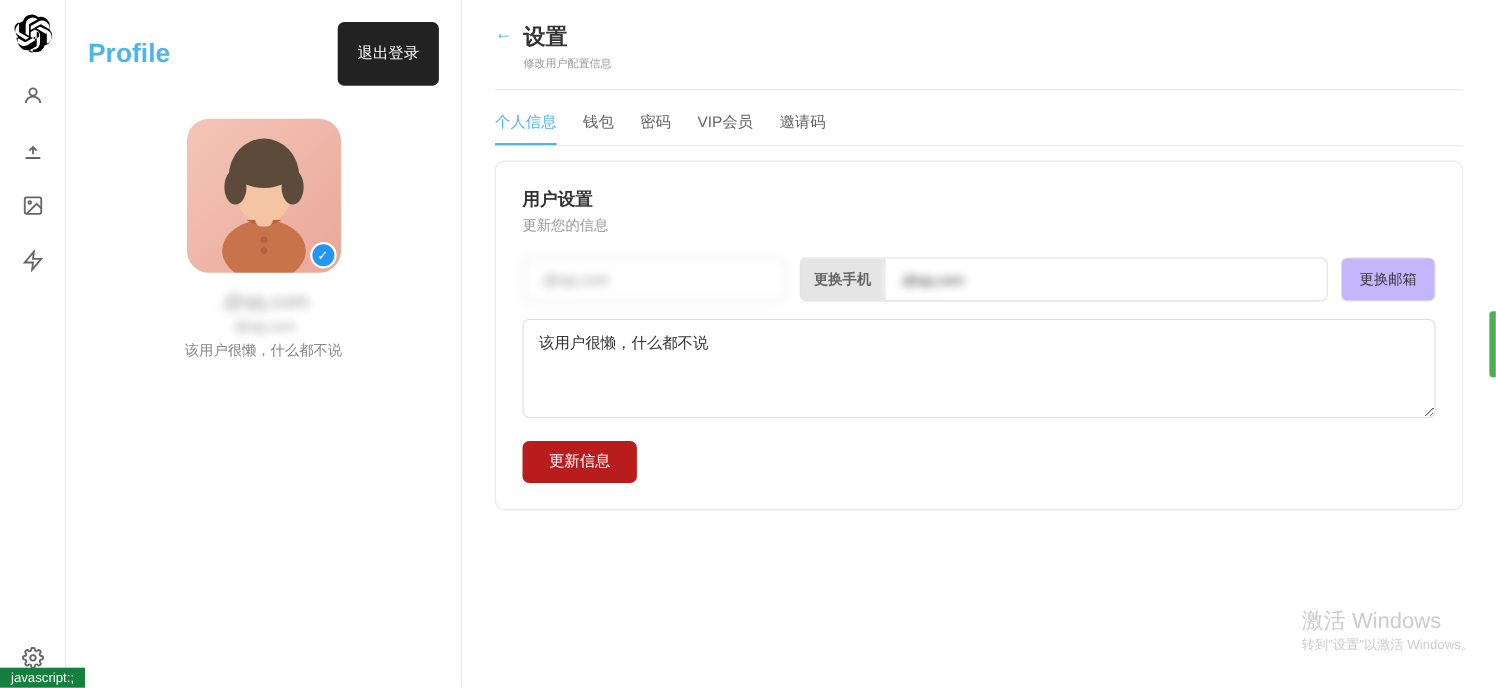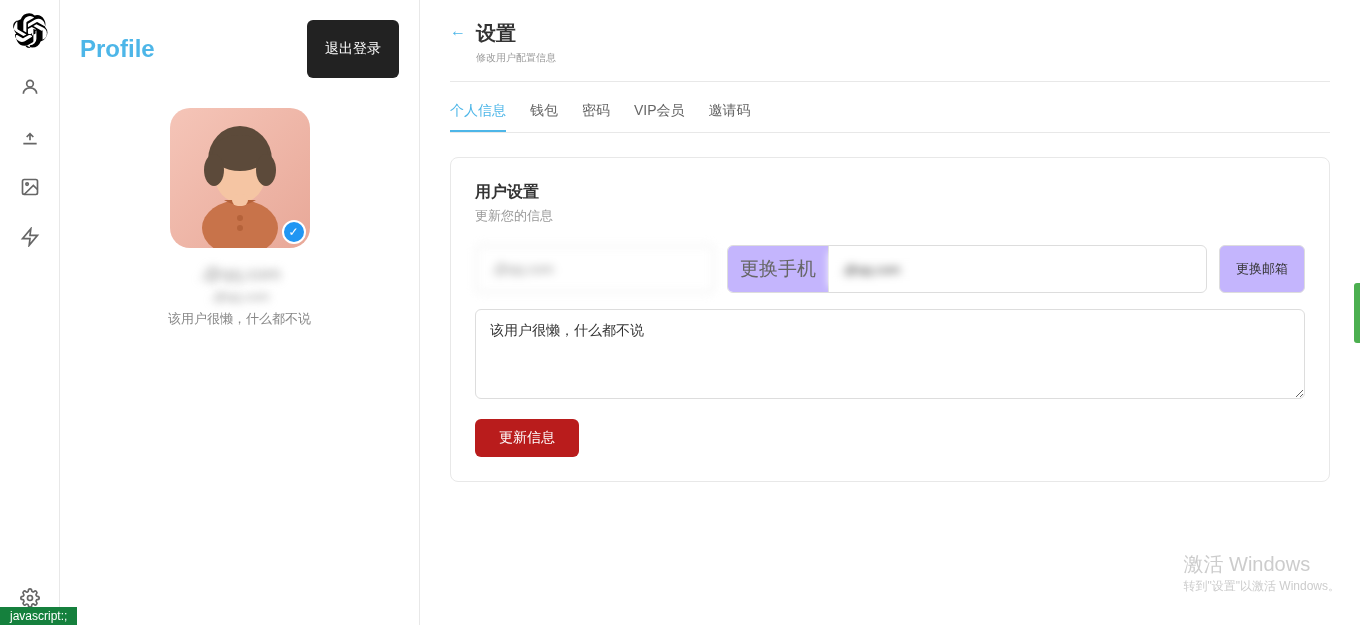--- a/index.html
+++ b/index.html
@@ -147,21 +147,21 @@
     }
     .page-subtitle {
       font-size: 10px;
       color: #999;
     }
 
     
     .tabs {
       display: flex;
       gap: 24px;
-      margin-bottom: 24px;
+      margin-bottom: 13px;
       border-bottom: 1px solid #e8e8e8;
     }
     .tab {
       font-size: 14px;
       color: #666;
       padding-bottom: 10px;
       cursor: pointer;
       border-bottom: 2px solid transparent;
     }
     .tab.active {
@@ -207,25 +207,26 @@
     .form-input-group {
       flex: 1;
       display: flex;
       align-items: center;
       border: 1px solid #ddd;
       border-radius: 6px;
       overflow: hidden;
     }
     .form-input-group-label {
       padding: 10px 12px;
-      font-size: 19px;
+      font-size: 13px;
       color: #666;
       white-space: nowrap;
       border-right: 1px solid #ddd;
-      background: #c4b5fd;
+      background: #e5e5e5;
+      font-weight: bold;
     }
     .form-input-group input {
       flex: 1;
       border: none;
       padding: 10px 12px;
       font-size: 13px;
       color: #333;
       outline: none;
     }
     .action-btn {

